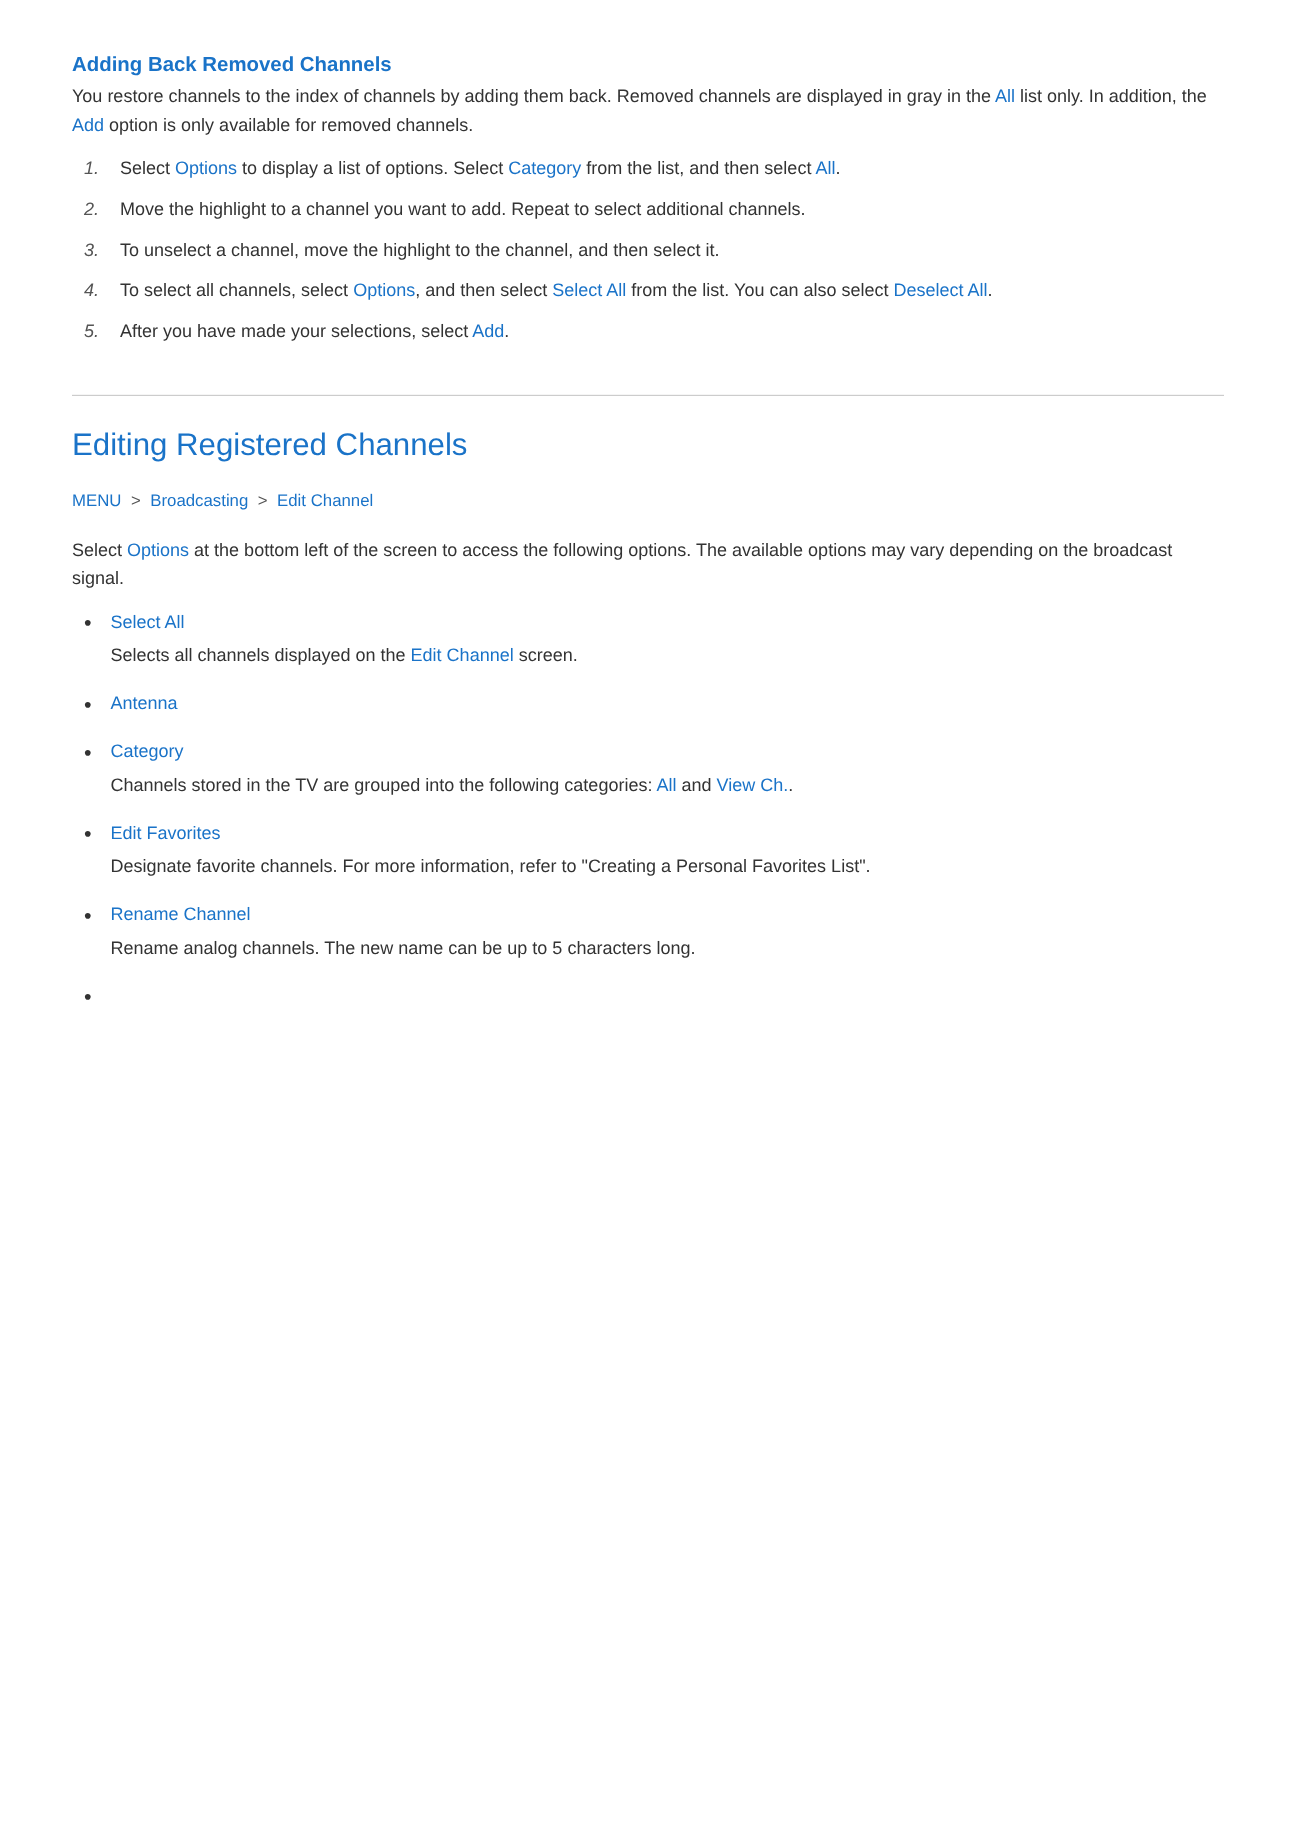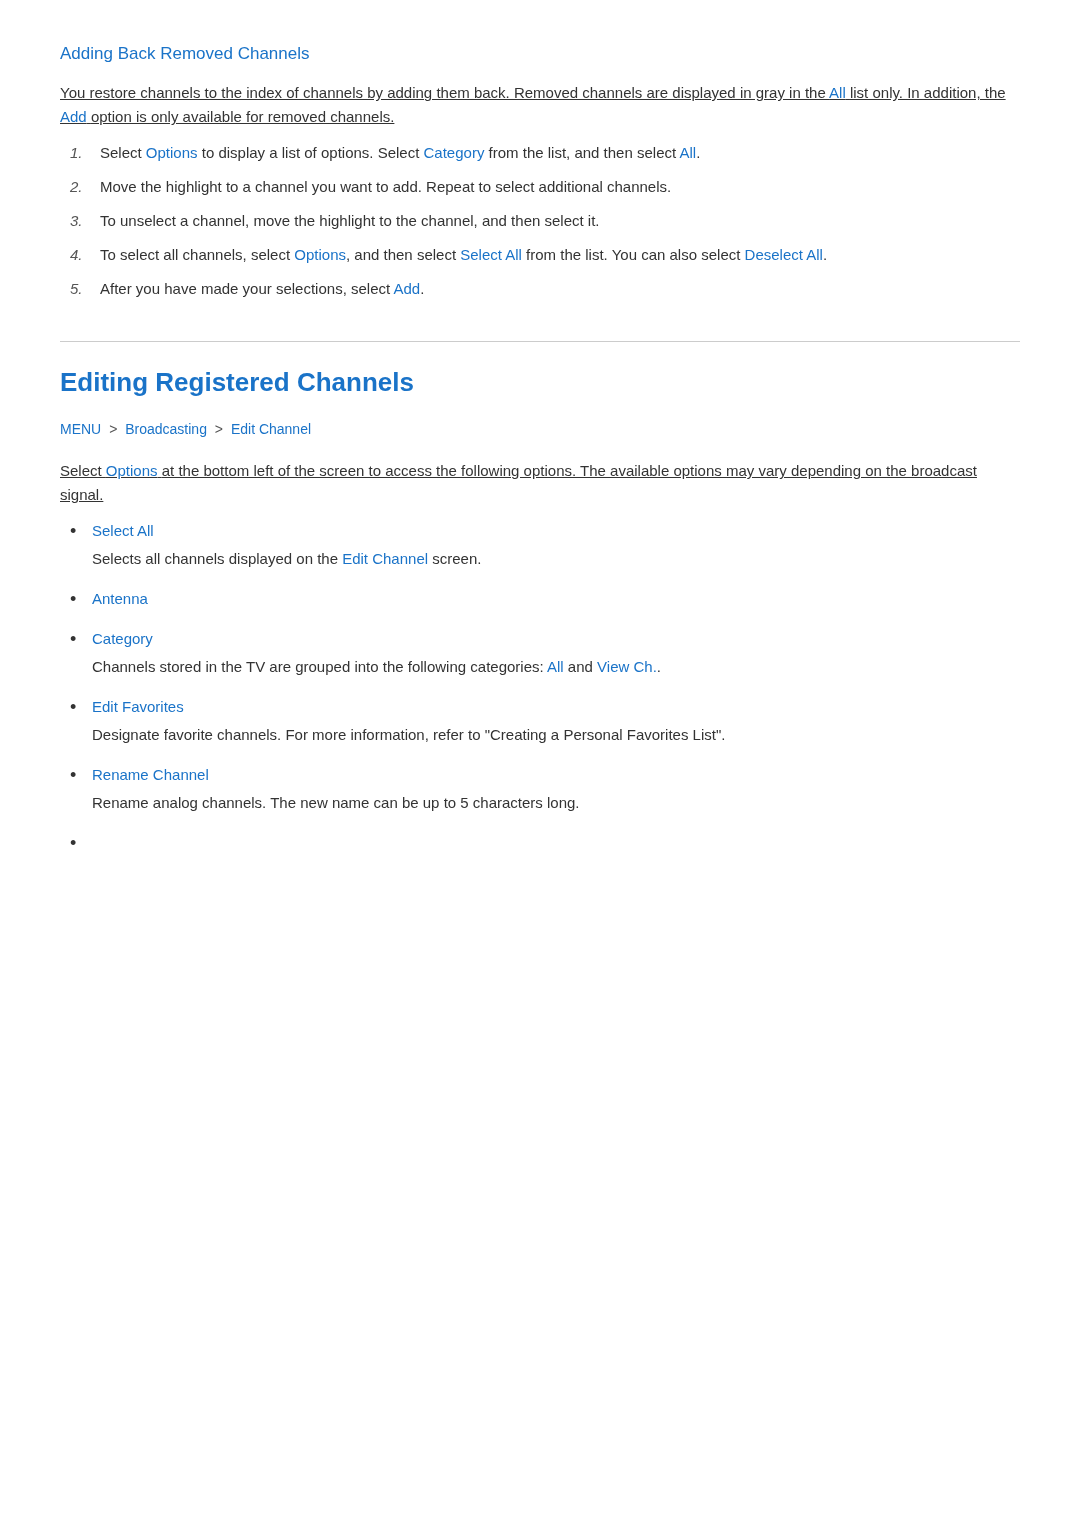--- a/index.html
+++ b/index.html
@@ -16,46 +16,45 @@
       padding: 40px 60px;
       max-width: 1080px;
       min-height: 1527px;
     }
     .section-divider {
       border-top: 1px solid #cccccc;
       margin: 30px 0 20px 0;
     }
     h2.section-title-small {
       font-size: 17px;
-      font-weight: normal;
-      color: #1a73c8;
-      margin-bottom: 14px;
+      font-weight: bold;
+      color: #1a73c8;
+      margin-bottom: 2px;
     }
     h1.section-title-large {
       font-size: 26px;
-      font-weight: bold;
+      font-weight: normal;
       color: #1a73c8;
       margin-bottom: 14px;
     }
     .breadcrumb {
       font-size: 14px;
       color: #1a73c8;
       margin-bottom: 19px;
     }
     .breadcrumb span {
       color: #1a73c8;
     }
     .breadcrumb .separator {
       color: #555555;
       margin: 0 4px;
     }
     p {
       margin-bottom: 12px;
       color: #333333;
-      text-decoration: underline;
     }
     .link {
       color: #1a73c8;
       font-weight: normal;
     }
     ol {
       list-style: none;
       padding-left: 10px;
       margin-bottom: 14px;
     }

